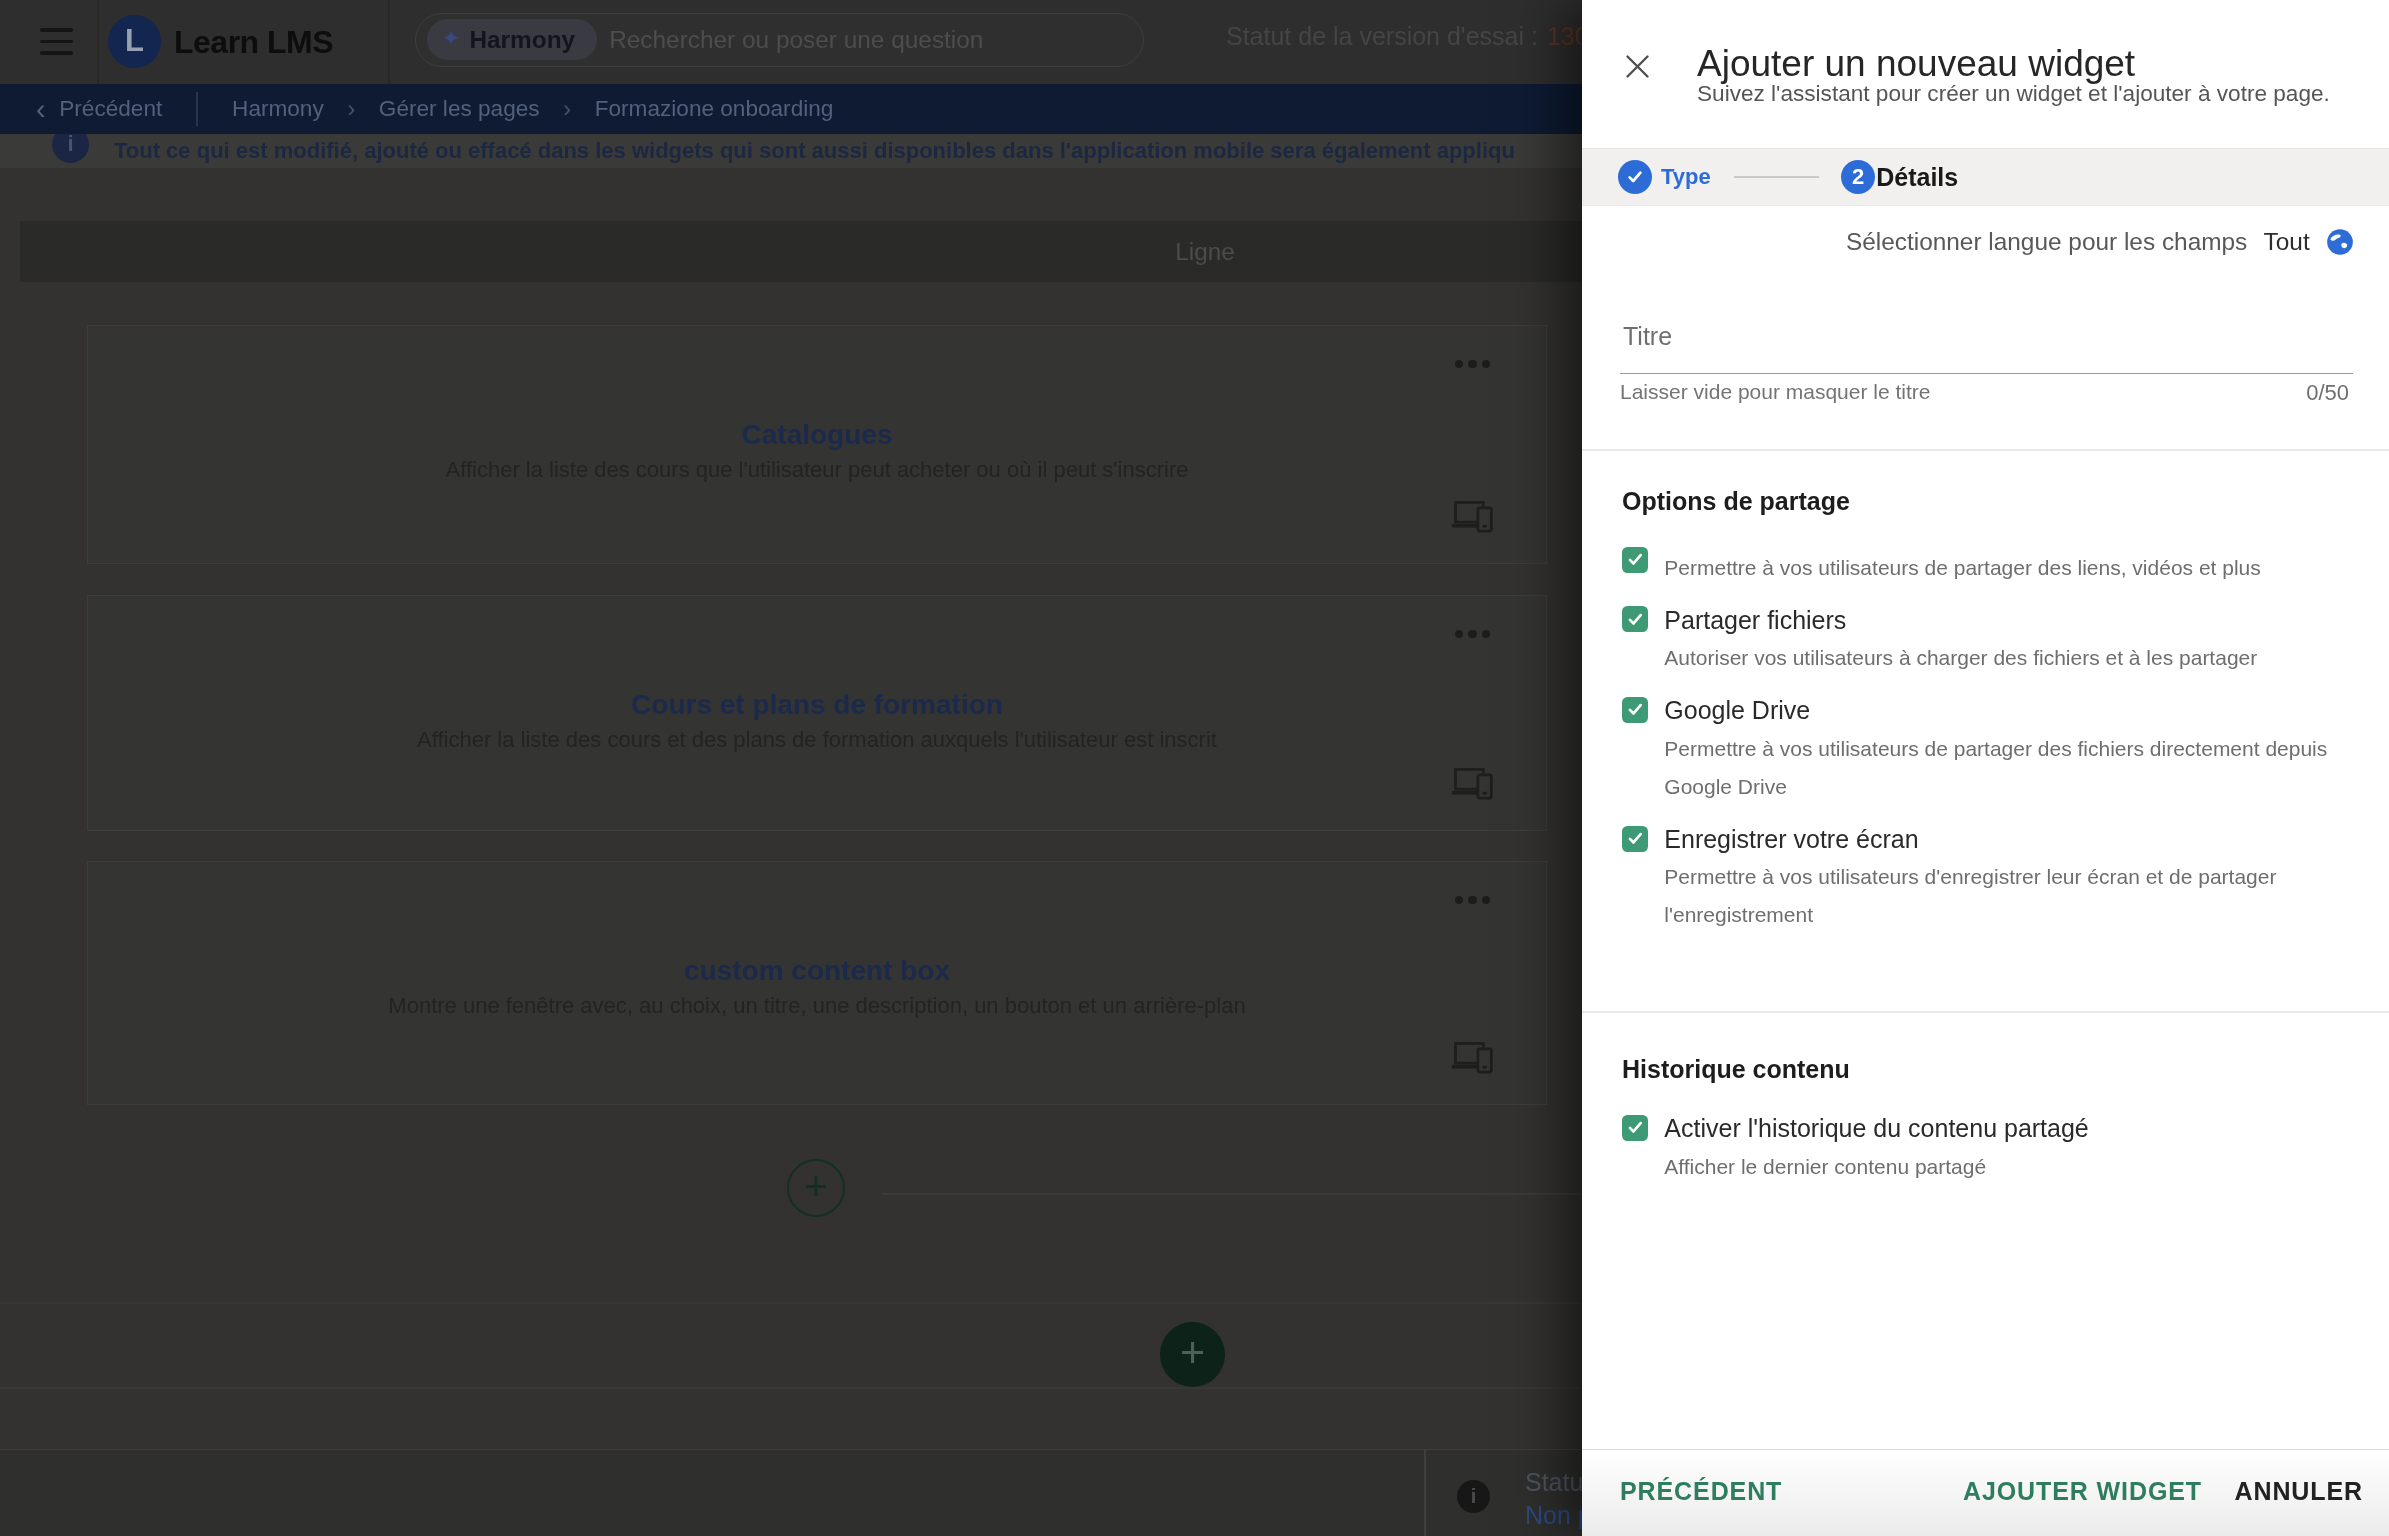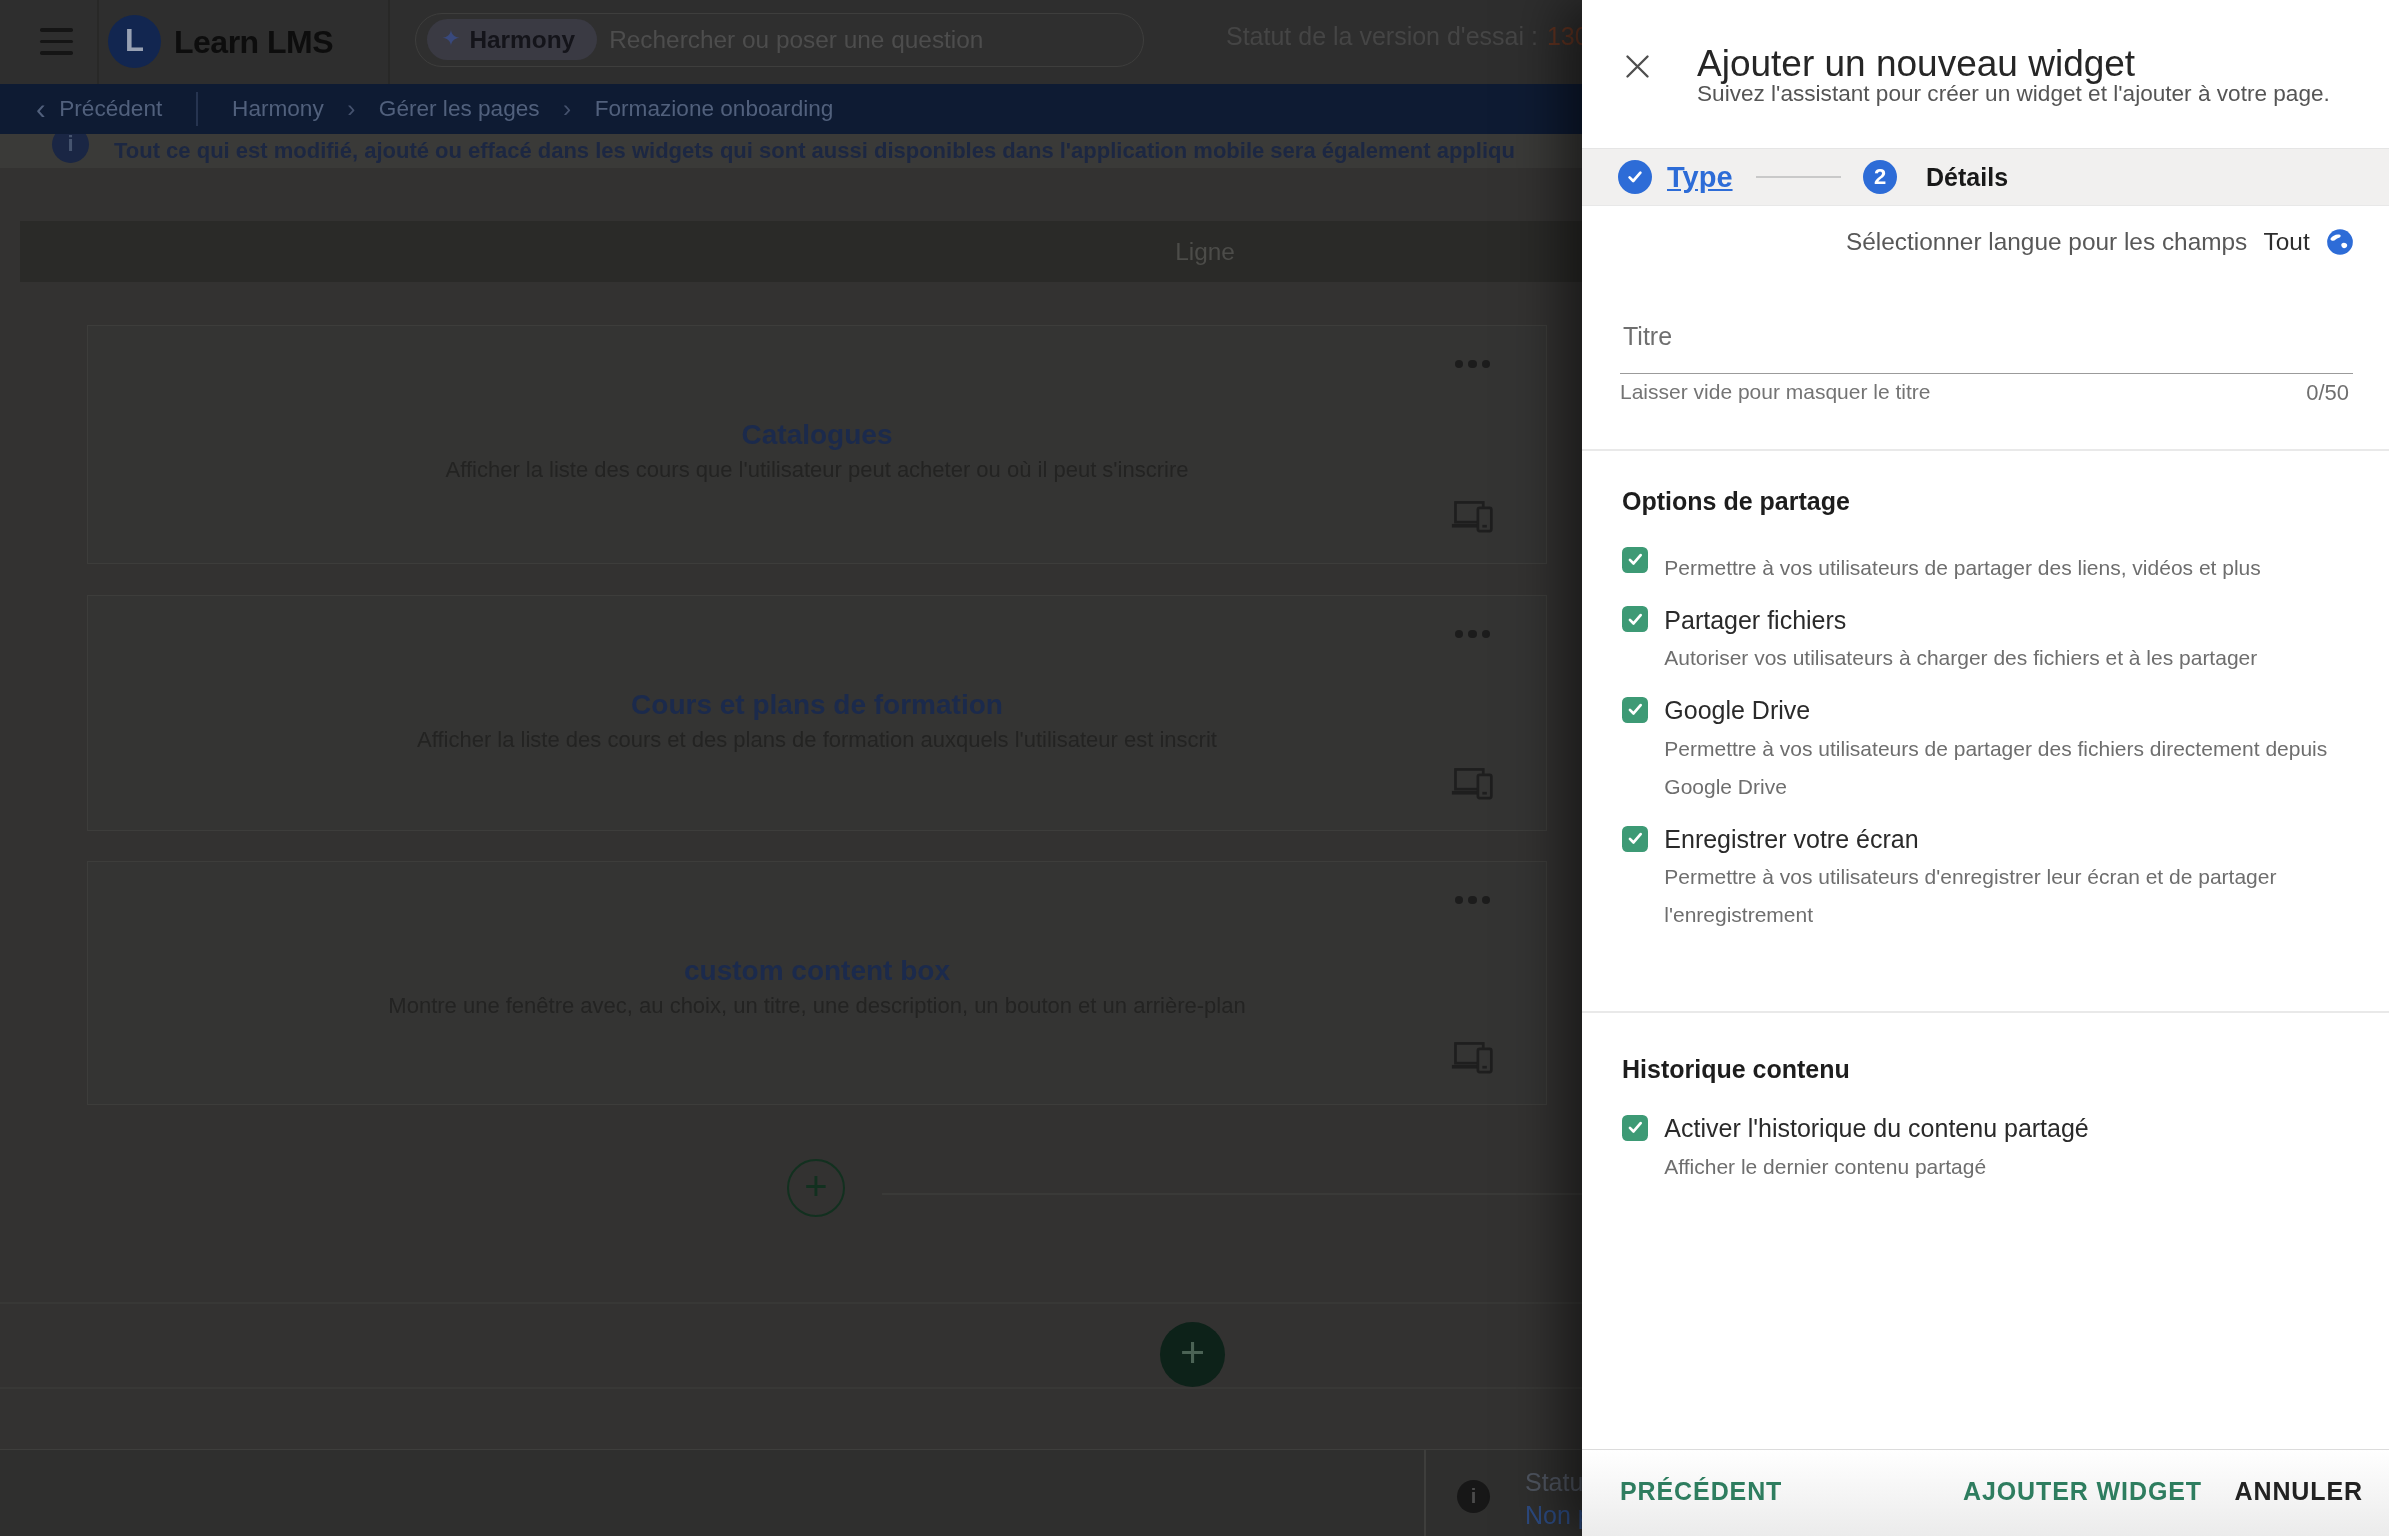--- a/index.html
+++ b/index.html
@@ -68,23 +68,23 @@
   .panel{position:absolute;left:1582px;top:0;width:807px;height:1537px;background:#fff;
          box-shadow:-20px 0 50px rgba(0,0,0,.5);}
   .panel-close{position:absolute;left:40px;top:51px;width:31px;height:31px;background:none;border:none;padding:0;cursor:pointer;}
   .panel-title{position:absolute;left:115px;top:18px;font-size:37px;font-weight:400;color:#262626;white-space:nowrap;}
   .panel-subtitle{position:absolute;left:115px;top:81px;font-size:22.6px;color:#555;white-space:nowrap;}
   .stepper{position:absolute;left:0;top:148px;width:807px;height:58px;background:#f1f0ef;
            border-top:0.9px solid #e5e5e5;border-bottom:0.9px solid #e8e8e8;display:flex;align-items:center;box-sizing:border-box;}
   .step-circle{flex:0 0 auto;width:34px;height:34px;border-radius:50%;background:#2d6cd7;color:#fff;
                display:flex;align-items:center;justify-content:center;font-size:22px;font-weight:700;}
   .step-circle.first{margin-left:36px;}
-  .step-label-1{margin-left:15px;font-size:29px;font-weight:600;color:#2d6cd7;text-decoration:underline;}
+  .step-label-1{margin-left:9px;font-size:22px;font-weight:600;color:#2d6cd7;}
   .step-connector{width:85px;height:1.8px;background:#c9c9c9;margin:0 22px 0 23.5px;}
-  .step-label-2{margin-left:29px;font-size:25px;font-weight:700;color:#191919;}
+  .step-label-2{margin-left:1px;font-size:25px;font-weight:700;color:#191919;}
   .lang-row{position:absolute;top:228px;right:35px;display:flex;align-items:center;gap:16.3px;}
   .lang-label{font-size:24.4px;color:#585858;white-space:nowrap;}
   .lang-value{font-size:24.4px;color:#2d2d2d;}
   .globe-icon{width:28px;height:28px;display:block;cursor:pointer;}
   .field-label{position:absolute;left:41px;top:322px;font-size:25px;color:#6f6f6f;}
   .title-input{position:absolute;left:38px;top:337px;width:729px;height:34px;border:none;
                border-bottom:1.8px solid #9b9b9b;background:transparent;font-size:25px;color:#222;outline:none;
                font-family:"Liberation Sans",sans-serif;}
   .field-helper{position:absolute;left:38px;top:380px;font-size:21px;color:#747474;}
   .field-counter{position:absolute;right:40px;top:380px;font-size:22px;color:#6f6f6f;}

